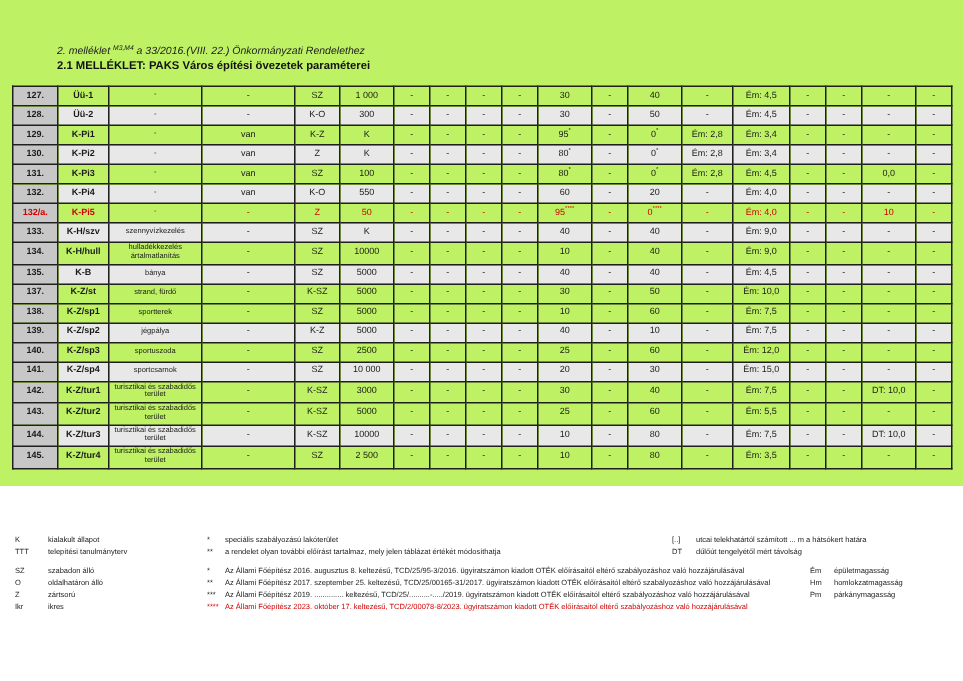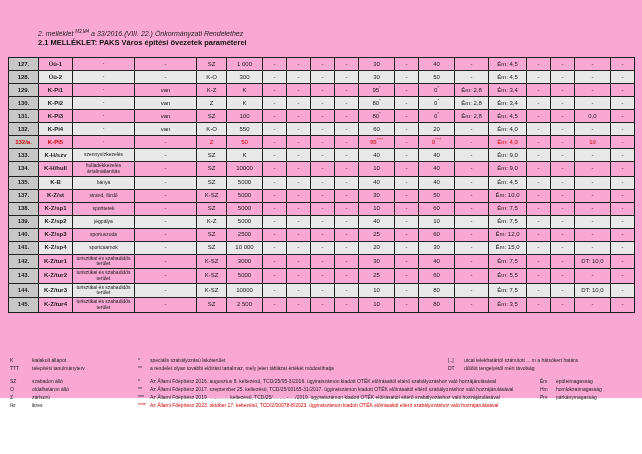--- a/index.html
+++ b/index.html
@@ -1,17 +1,17 @@
 <!DOCTYPE html>
 <html><head>
 <meta charset="utf-8">
 <style>
   html,body{margin:0;padding:0;background:#ffffff;}
   body{width:642px;height:454px;overflow:hidden;font-family:"Liberation Sans",sans-serif;color:#1a1a1a;}
-  .page{position:relative;width:642px;height:398px;background:#f9a8d4;text-decoration:underline;}
+  .page{position:relative;width:642px;height:324px;background:#bef264;text-decoration:underline;}
 
   .doc-title{position:absolute;left:38px;top:29px;}
   .title-line1{font-style:italic;font-size:7px;color:#222;}
   .title-line1 .t-sup{font-size:4.5px;vertical-align:super;}
   .title-line2{font-weight:bold;font-size:7.5px;margin-top:1px;color:#111;}
 
   table.zones{position:absolute;left:8px;top:57px;width:626px;border-collapse:collapse;table-layout:fixed;font-size:6px;border:1.5px solid #000;}
   table.zones td{border:1px solid #1f1f1f;text-align:center;vertical-align:middle;padding:1px 0;height:10px;line-height:1.15;overflow:hidden;}
   td.num{background:#c7c7c7;font-weight:bold;}
   td.code{font-weight:bold;}

